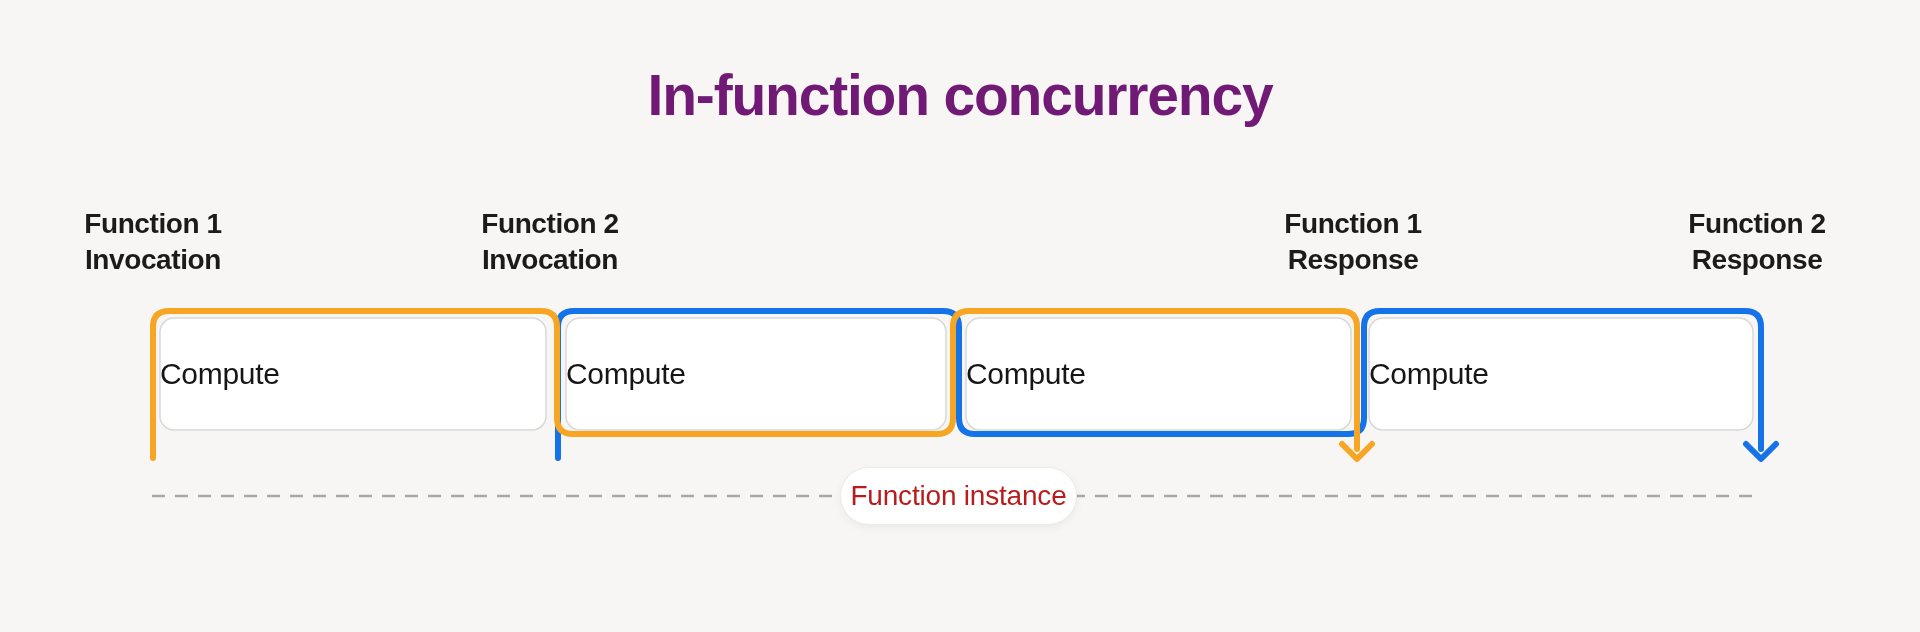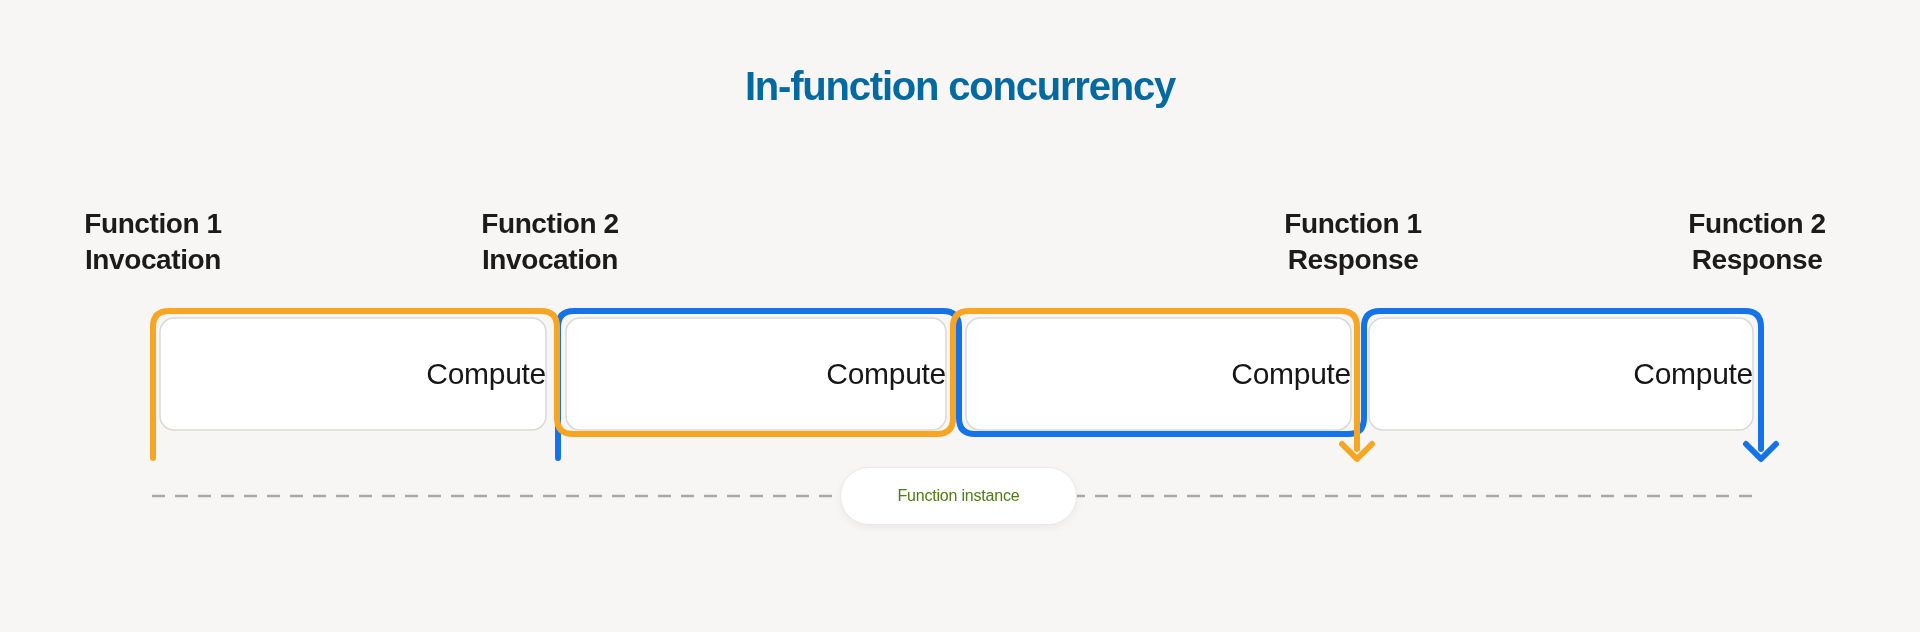--- a/index.html
+++ b/index.html
@@ -12,24 +12,24 @@
     background: #F7F6F4;
     overflow: hidden;
   }
 
   .title {
     position: absolute;
     top: 64px;
     left: 0;
     width: 1920px;
     text-align: center;
-    font-size: 40px;
+    font-size: 57px;
     font-weight: 700;
     letter-spacing: -1.2px;
-    color: #0369a1;
+    color: #701a75;
     line-height: 1.1;
   }
 
   .fn-label {
     position: absolute;
     top: 206px;
     width: 240px;
     text-align: center;
     font-size: 28px;
     font-weight: 700;
@@ -45,43 +45,43 @@
     top: 0;
     width: 1920px;
     height: 632px;
   }
 
   .compute-label {
     position: absolute;
     top: 318px;
     height: 96px;
     line-height: 112px;
-    text-align: right;
+    text-align: left;
     font-size: 30px;
     font-weight: 400;
     letter-spacing: -0.3px;
     color: #161616;
   }
 
   .instance-pill {
     position: absolute;
     left: 840px;
     top: 467px;
     width: 237px;
     height: 58px;
     background: #FFFFFF;
     border: 1px solid #ECEAE7;
     border-radius: 29px;
     box-shadow: 0 3px 8px rgba(0,0,0,0.05);
     text-align: center;
     line-height: 56px;
-    font-size: 16px;
+    font-size: 28px;
     font-weight: 400;
     letter-spacing: -0.2px;
-    color: #4d7c0f;
+    color: #b91c1c;
     box-sizing: border-box;
   }
 </style>
 </head>
 <body>
 
 <div class="canvas">
 
   <div class="title">In-function concurrency</div>
 

